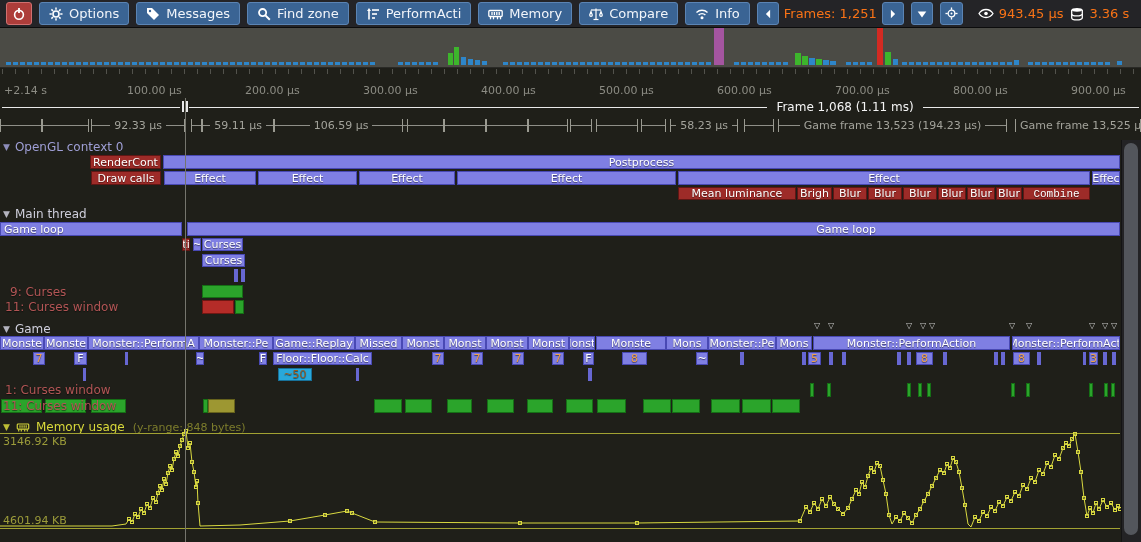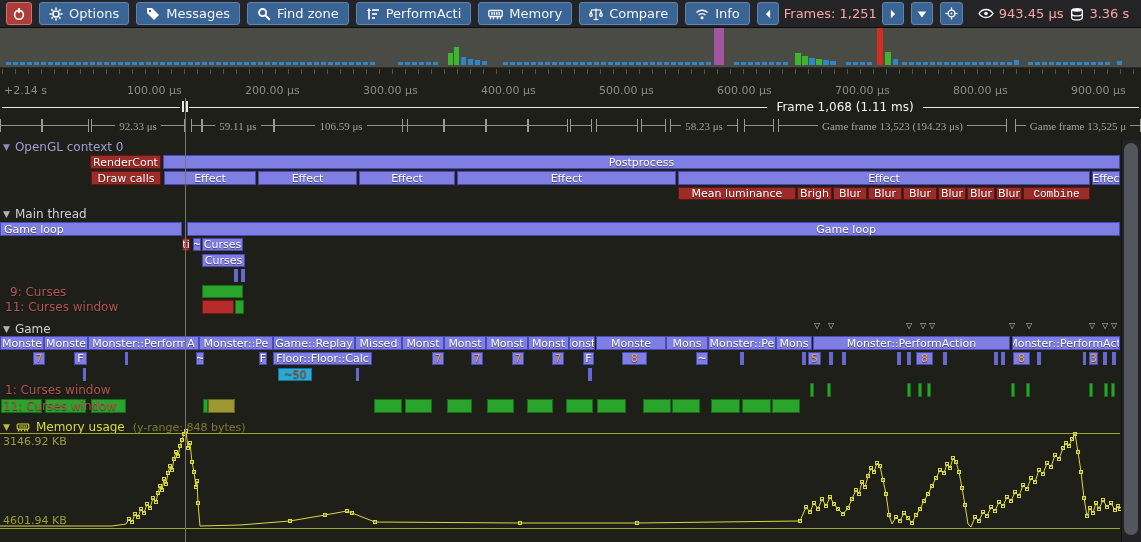--- a/index.html
+++ b/index.html
@@ -5,42 +5,42 @@
   html,body{margin:0;padding:0;background:#111;}
   #screen{position:relative;width:1141px;height:542px;background:#1f1f19;overflow:hidden;
     font-family:"DejaVu Sans",sans-serif;-webkit-user-select:none;user-select:none;}
   
   .toolbar{position:absolute;left:0;top:0;width:1141px;height:28px;background:#242427;
     display:flex;align-items:center;gap:7px;padding:0 6px;box-sizing:border-box;border-bottom:1px solid #0c0c0c;}
   .btn{display:inline-flex;align-items:center;gap:6px;height:21px;padding:0 9px;background:#3a6494;
     border:1px solid #5b84b4;border-radius:3px;color:#f2f5fa;font-size:13px;cursor:pointer;white-space:nowrap;}
   .btn.red{background:#ad3d3a;border-color:#d07070;padding:0 5px;}
   .sqbtn{padding:0 4px;}
-  .tbtext{color:#fca5a5;font-size:13px;white-space:nowrap;}
+  .tbtext{color:#f97316;font-size:13px;white-space:nowrap;}
   .tbgroup{display:inline-flex;align-items:center;gap:5px;}
   .icon{display:inline-flex;}
   
   .histstrip{position:absolute;left:0;top:28px;width:1141px;height:39px;background:#4b4b45;border-bottom:1px solid #2a2a26;}
   .hbar{position:absolute;}
   .hbar.blue{background:#2e86c9;} .hbar.green{background:#3db52c;}
   .hbar.hpurple{background:#a455a0;} .hbar.hred{background:#d32a22;}
   .tick1{position:absolute;background:#52524c;}
   
   .tickminor{position:absolute;background:#474740;width:1px;height:3px;}
   .tickmajor{position:absolute;background:#8a8a80;width:1px;height:6px;}
   .axislabel{position:absolute;color:#8c8c84;font-size:11px;white-space:nowrap;}
   
   .rline{position:absolute;background:#e9e9e9;height:1px;}
   .rbreak{position:absolute;background:#e9e9e9;width:2px;height:11px;}
   .rlabel{position:absolute;color:#f5f5f5;font-size:12px;transform:translateX(-50%);white-space:nowrap;}
   
   .fspan{position:absolute;display:flex;align-items:center;height:13px;border-left:1px solid #9a9a91;
     border-right:1px solid #9a9a91;box-sizing:border-box;color:#a3a39b;font-size:11px;overflow:hidden;}
   .fspan .ln{flex:1;height:1px;background:#8f8f88;}
-  .fspan .lb{padding:0 4px;white-space:nowrap;font-family:Liberation Serif, serif;}
+  .fspan .lb{padding:0 4px;white-space:nowrap;}
   
   .zone{position:absolute;box-sizing:border-box;display:flex;align-items:center;justify-content:center;
     overflow:hidden;font-size:11px;color:#fff;white-space:nowrap;cursor:pointer;}
   .zone span{pointer-events:none;text-shadow:0 1px 1px rgba(0,0,0,.55);}
   .zone.purple{background:#7f7fe3;border:1px solid #4949b4;}
   .zone.red{background:#9d2b28;border:1px solid #5f1614;}
   .zone.cyan{background:#29a8da;border:1px solid #17719a;}
   .zone.ptick{background:#6767d2;}
   .zone.alignleft{justify-content:flex-start;padding-left:3px;}
   

